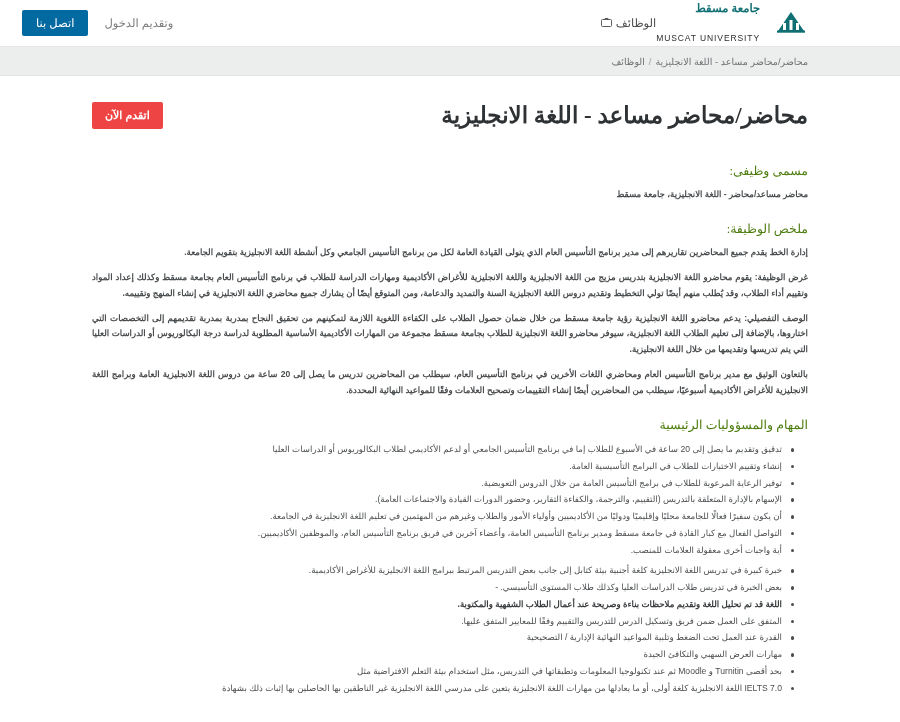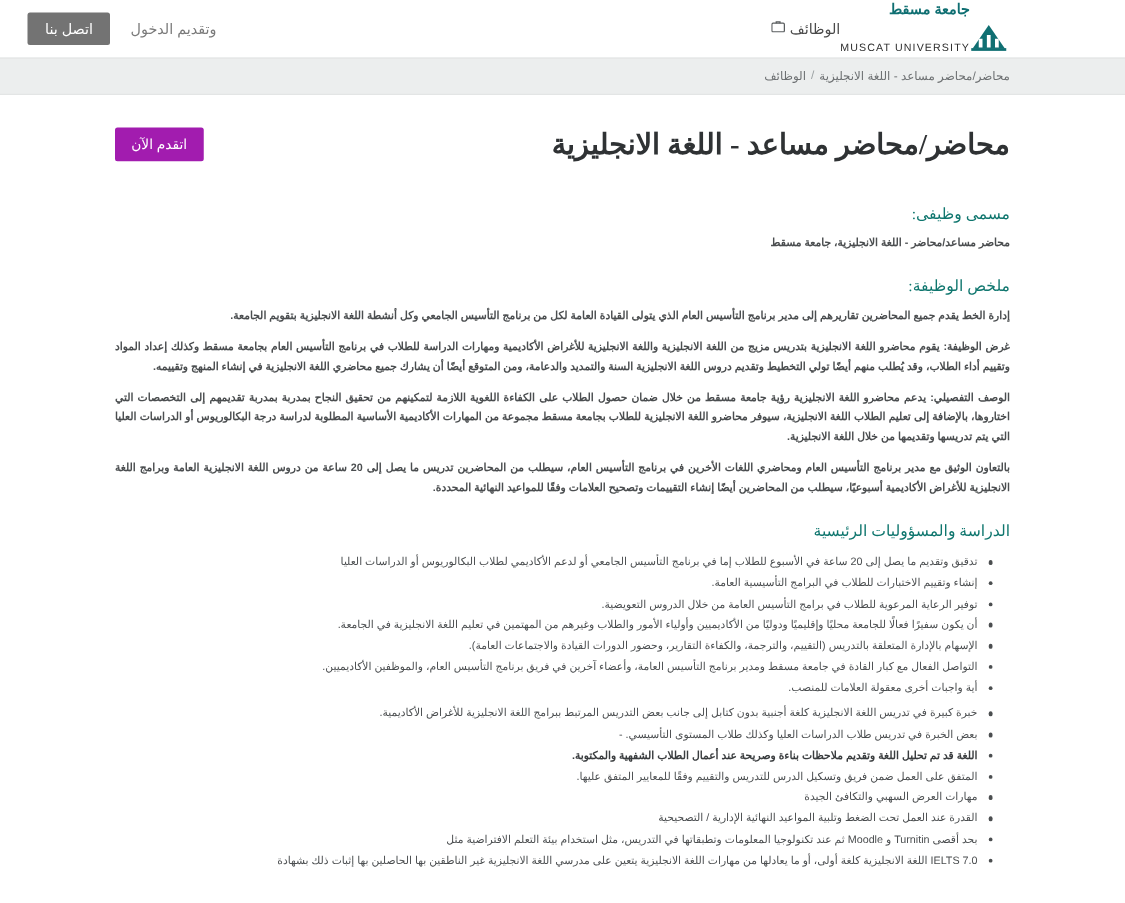--- a/index.html
+++ b/index.html
@@ -16,22 +16,22 @@
   .topbar {
     height: 46px;
     background: #ffffff;
     display: flex;
     align-items: center;
     padding: 0 22px 0 22px;
     border-bottom: 1px solid #ffffff;
   }
   .logo-wrap {
     display: flex;
-    align-items: flex-end;
-    gap: 0;
+    align-items: center;
+    gap: 16px;
     margin-right: 72px;
   }
   .logo-mark {
     width: 30px; height: 26px;
     position: relative;
     flex: 0 0 auto;
   }
   .logo-text {
     display: flex;
     flex-direction: column;
@@ -69,21 +69,21 @@
   .nav-right {
     display: flex;
     align-items: center;
     gap: 16px;
   }
   .login-link {
     font-size: 11.5px;
     color: #7a7a7a;
   }
   .contact-btn {
-    background: #737373;
+    background: #0369a1;
     color: #ffffff;
     font-size: 11.5px;
     padding: 6px 14px;
     border: none;
     border-radius: 2px;
     cursor: pointer;
   }
 
   
   .crumbstrip {
@@ -114,38 +114,39 @@
   h1.page-title {
     margin: 0;
     font-size: 23px;
     font-weight: bold;
     color: #2f3234;
     direction: rtl;
     flex: 1 1 auto;
     font-family: "Liberation Serif", serif;
   }
   .apply-btn {
-    background: #a21caf;
+    background: #ef4444;
     color: #ffffff;
     font-size: 11px;
     padding: 7px 13px;
     border: none;
     border-radius: 2px;
     cursor: pointer;
     white-space: nowrap;
+    font-weight: bold;
   }
 
   
   .content {
     padding: 14px 92px 0 92px;
     direction: rtl;
   }
   .sec-head {
     font-size: 12.5px;
-    color: #0f766e;
+    color: #4d7c0f;
     margin: 18px 0 8px 0;
     font-family: "Liberation Serif", serif;
   }
   .sec-head.first { margin-top: 10px; }
   p.body {
     font-size: 8.6px;
     line-height: 1.85;
     color: #4b4e50;
     margin: 0 0 9px 0;
     text-align: justify;
@@ -236,39 +237,39 @@
 
   <div>
     <div class="sec-head">ملخص الوظيفة:</div>
     <p class="body">إدارة الخط يقدم جميع المحاضرين تقاريرهم إلى مدير برنامج التأسيس العام الذي يتولى القيادة العامة لكل من برنامج التأسيس الجامعي وكل أنشطة اللغة الانجليزية بتقويم الجامعة.</p>
     <p class="body">غرض الوظيفة: يقوم محاضرو اللغة الانجليزية بتدريس مزيج من اللغة الانجليزية واللغة الانجليزية للأغراض الأكاديمية ومهارات الدراسة للطلاب في برنامج التأسيس العام بجامعة مسقط وكذلك إعداد المواد وتقييم أداء الطلاب، وقد يُطلب منهم أيضًا تولي التخطيط وتقديم دروس اللغة الانجليزية السنة والتمديد والدعامة، ومن المتوقع أيضًا أن يشارك جميع محاضري اللغة الانجليزية في إنشاء المنهج وتقييمه.</p>
     <p class="body">الوصف التفصيلي: يدعم محاضرو اللغة الانجليزية رؤية جامعة مسقط من خلال ضمان حصول الطلاب على الكفاءة اللغوية اللازمة لتمكينهم من تحقيق النجاح بمدربة بمدربة تقديمهم إلى التخصصات التي اختاروها، بالإضافة إلى تعليم الطلاب اللغة الانجليزية، سيوفر محاضرو اللغة الانجليزية للطلاب بجامعة مسقط مجموعة من المهارات الأكاديمية الأساسية المطلوبة لدراسة درجة البكالوريوس أو الدراسات العليا التي يتم تدريسها وتقديمها من خلال اللغة الانجليزية.</p>
     <p class="body">بالتعاون الوثيق مع مدير برنامج التأسيس العام ومحاضري اللغات الأخرين في برنامج التأسيس العام، سيطلب من المحاضرين تدريس ما يصل إلى 20 ساعة من دروس اللغة الانجليزية العامة وبرامج اللغة الانجليزية للأغراض الأكاديمية أسبوعيًا، سيطلب من المحاضرين أيضًا إنشاء التقييمات وتصحيح العلامات وفقًا للمواعيد النهائية المحددة.</p>
   </div>
 
   <div>
-    <div class="sec-head">الدراسة والمسؤوليات الرئيسية</div>
+    <div class="sec-head">المهام والمسؤوليات الرئيسية</div>
     <ul class="bullets">
       <li>تدقيق وتقديم ما يصل إلى 20 ساعة في الأسبوع للطلاب إما في برنامج التأسيس الجامعي أو لدعم الأكاديمي لطلاب البكالوريوس أو الدراسات العليا</li>
       <li>إنشاء وتقييم الاختبارات للطلاب في البرامج التأسيسية العامة.</li>
       <li>توفير الرعاية المرعوية للطلاب في برامج التأسيس العامة من خلال الدروس التعويضية.</li>
+      <li>الإسهام بالإدارة المتعلقة بالتدريس (التقييم، والترجمة، والكفاءة التقارير، وحضور الدورات القيادة والاجتماعات العامة).</li>
       <li>أن يكون سفيرًا فعالًا للجامعة محليًا وإقليميًا ودوليًا من الأكاديميين وأولياء الأمور والطلاب وغيرهم من المهتمين في تعليم اللغة الانجليزية في الجامعة.</li>
-      <li>الإسهام بالإدارة المتعلقة بالتدريس (التقييم، والترجمة، والكفاءة التقارير، وحضور الدورات القيادة والاجتماعات العامة).</li>
       <li>التواصل الفعال مع كبار القادة في جامعة مسقط ومدير برنامج التأسيس العامة، وأعضاء آخرين في فريق برنامج التأسيس العام، والموظفين الأكاديميين.</li>
       <li>أية واجبات أخرى معقولة العلامات للمنصب.</li>
     </ul>
   </div>
 
   <div>
     <ul class="bullets">
-      <li>خبرة كبيرة في تدريس اللغة الانجليزية كلغة أجنبية بدون كتابل إلى جانب بعض التدريس المرتبط ببرامج اللغة الانجليزية للأغراض الأكاديمية.</li>
+      <li>خبرة كبيرة في تدريس اللغة الانجليزية كلغة أجنبية بيئة كتابل إلى جانب بعض التدريس المرتبط ببرامج اللغة الانجليزية للأغراض الأكاديمية.</li>
       <li>بعض الخبرة في تدريس طلاب الدراسات العليا وكذلك طلاب المستوى التأسيسي. -</li>
       <li class="bold">اللغة قد تم تحليل اللغة وتقديم ملاحظات بناءة وصريحة عند أعمال الطلاب الشفهية والمكتوبة.</li>
       <li>المتفق على العمل ضمن فريق وتسكيل الدرس للتدريس والتقييم وفقًا للمعايير المتفق عليها.</li>
+      <li>القدرة عند العمل تحت الضغط وتلبية المواعيد النهائية الإدارية / التصحيحية</li>
       <li>مهارات العرض السهبي والتكافئ الجيدة</li>
-      <li>القدرة عند العمل تحت الضغط وتلبية المواعيد النهائية الإدارية / التصحيحية</li>
       <li>بحد أقصى Turnitin و Moodle ثم عند تكنولوجيا المعلومات وتطبقاتها في التدريس، مثل استخدام بيئة التعلم الافتراضية مثل</li>
       <li>IELTS 7.0 اللغة الانجليزية كلغة أولى، أو ما يعادلها من مهارات اللغة الانجليزية يتعين على مدرسي اللغة الانجليزية غير الناطقين بها الحاصلين بها إثبات ذلك بشهادة</li>
 
     </ul>
   </div>
 
 </div>
 
 </body></html>

